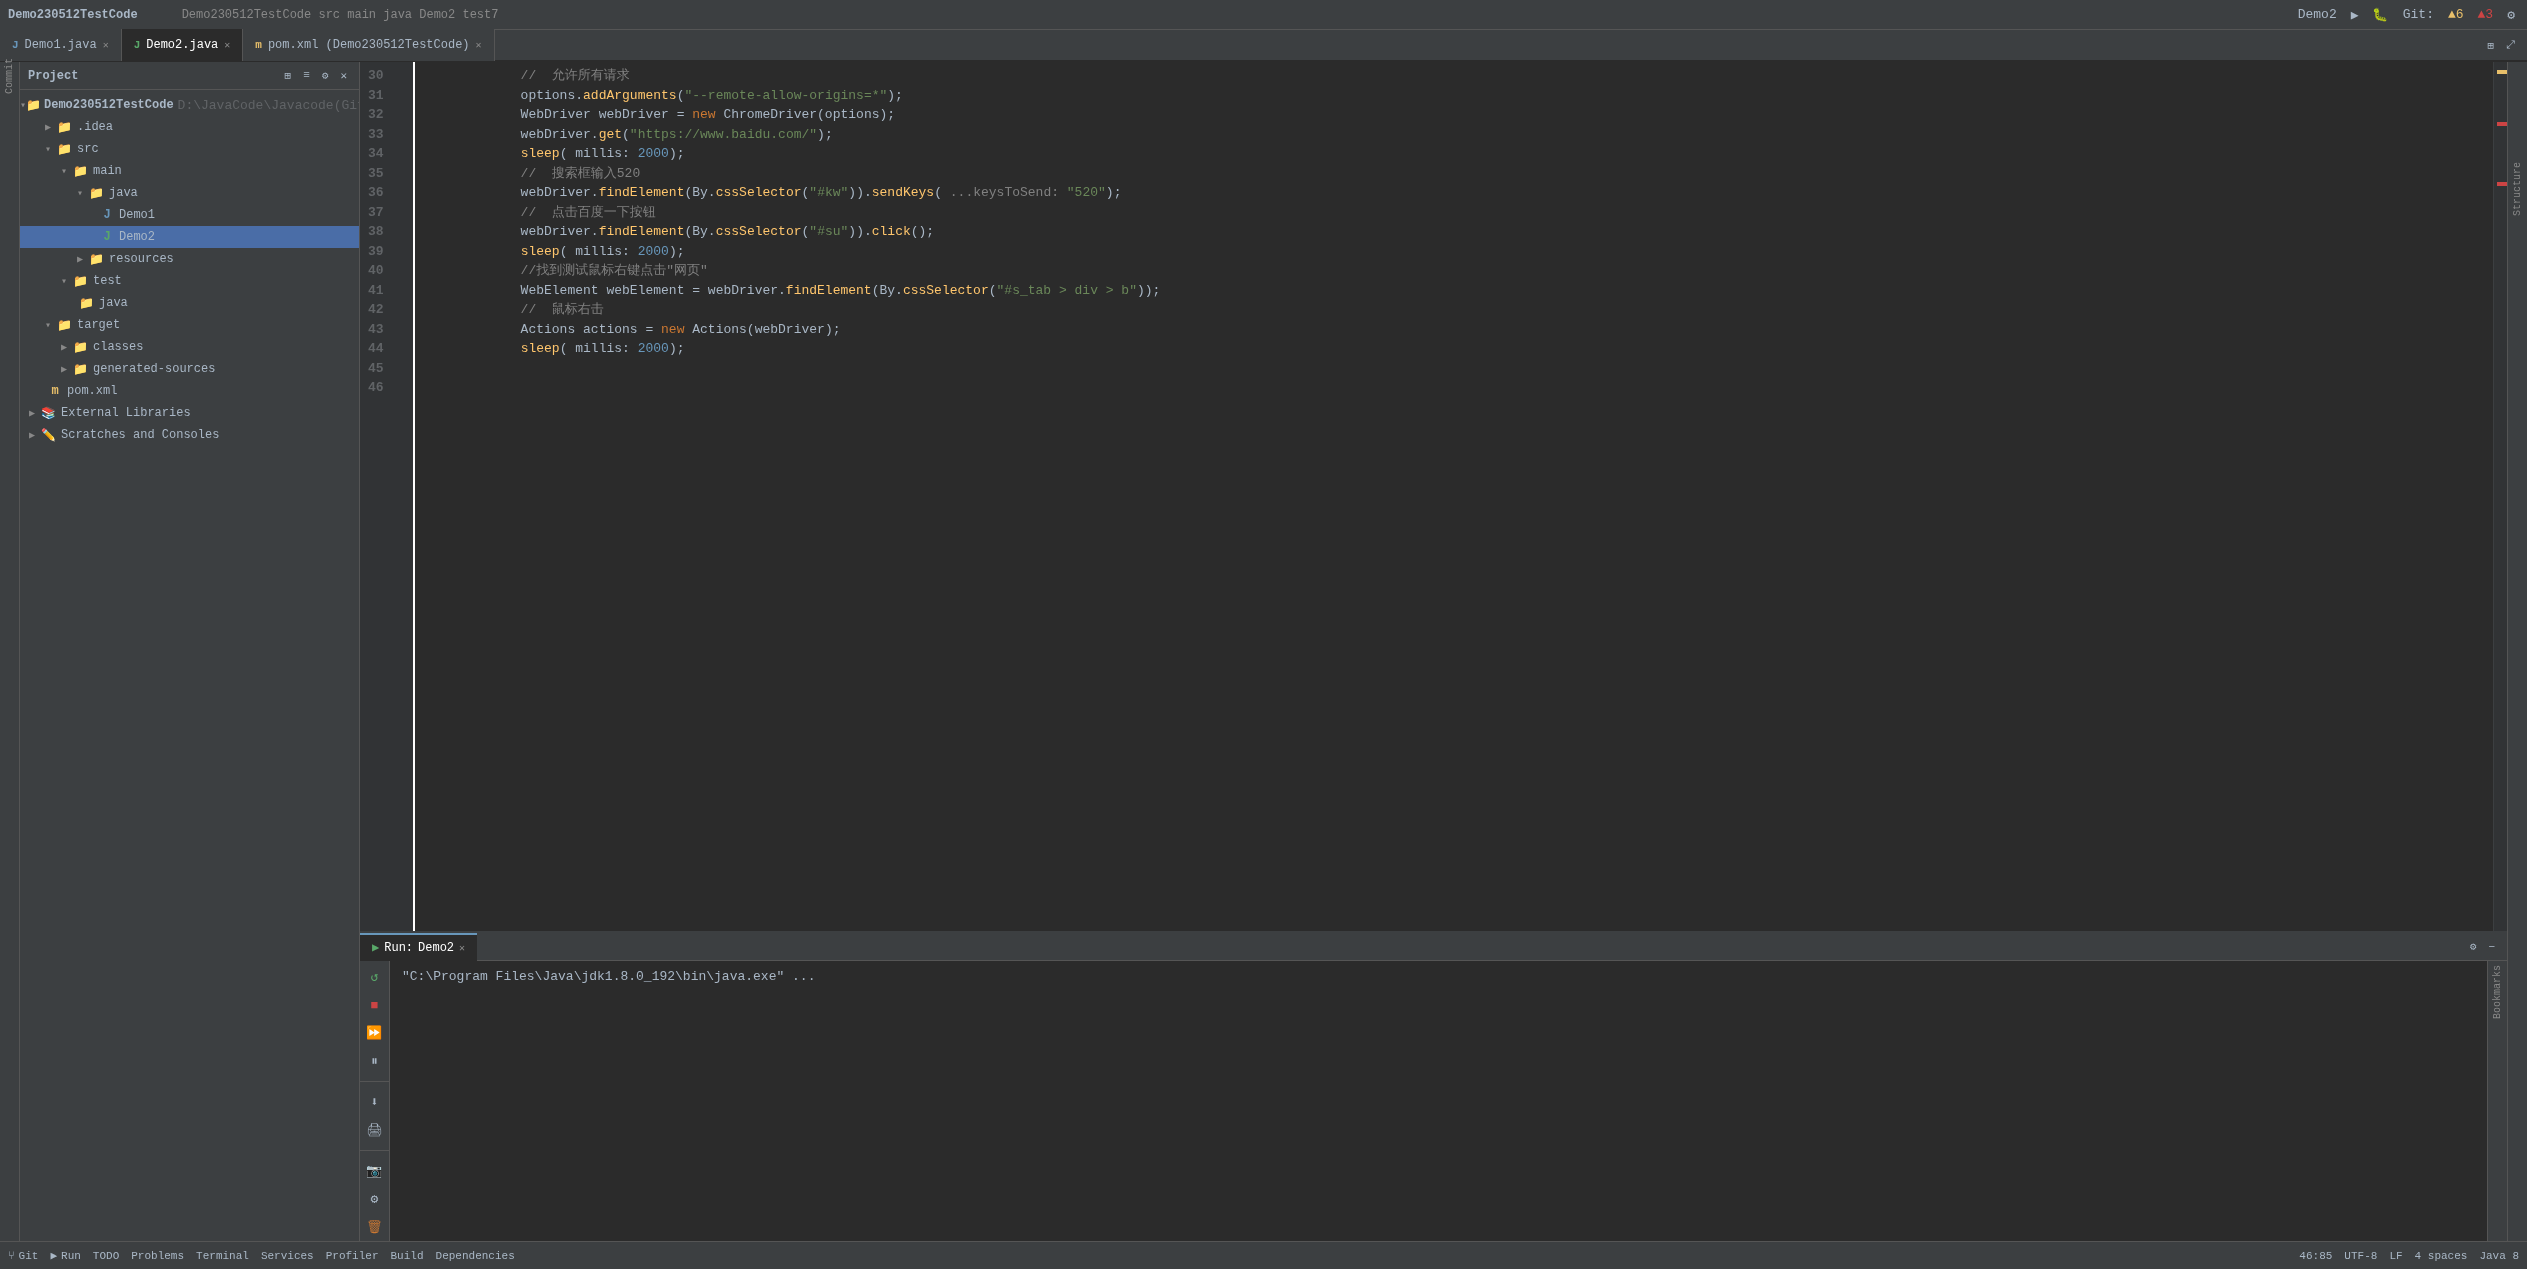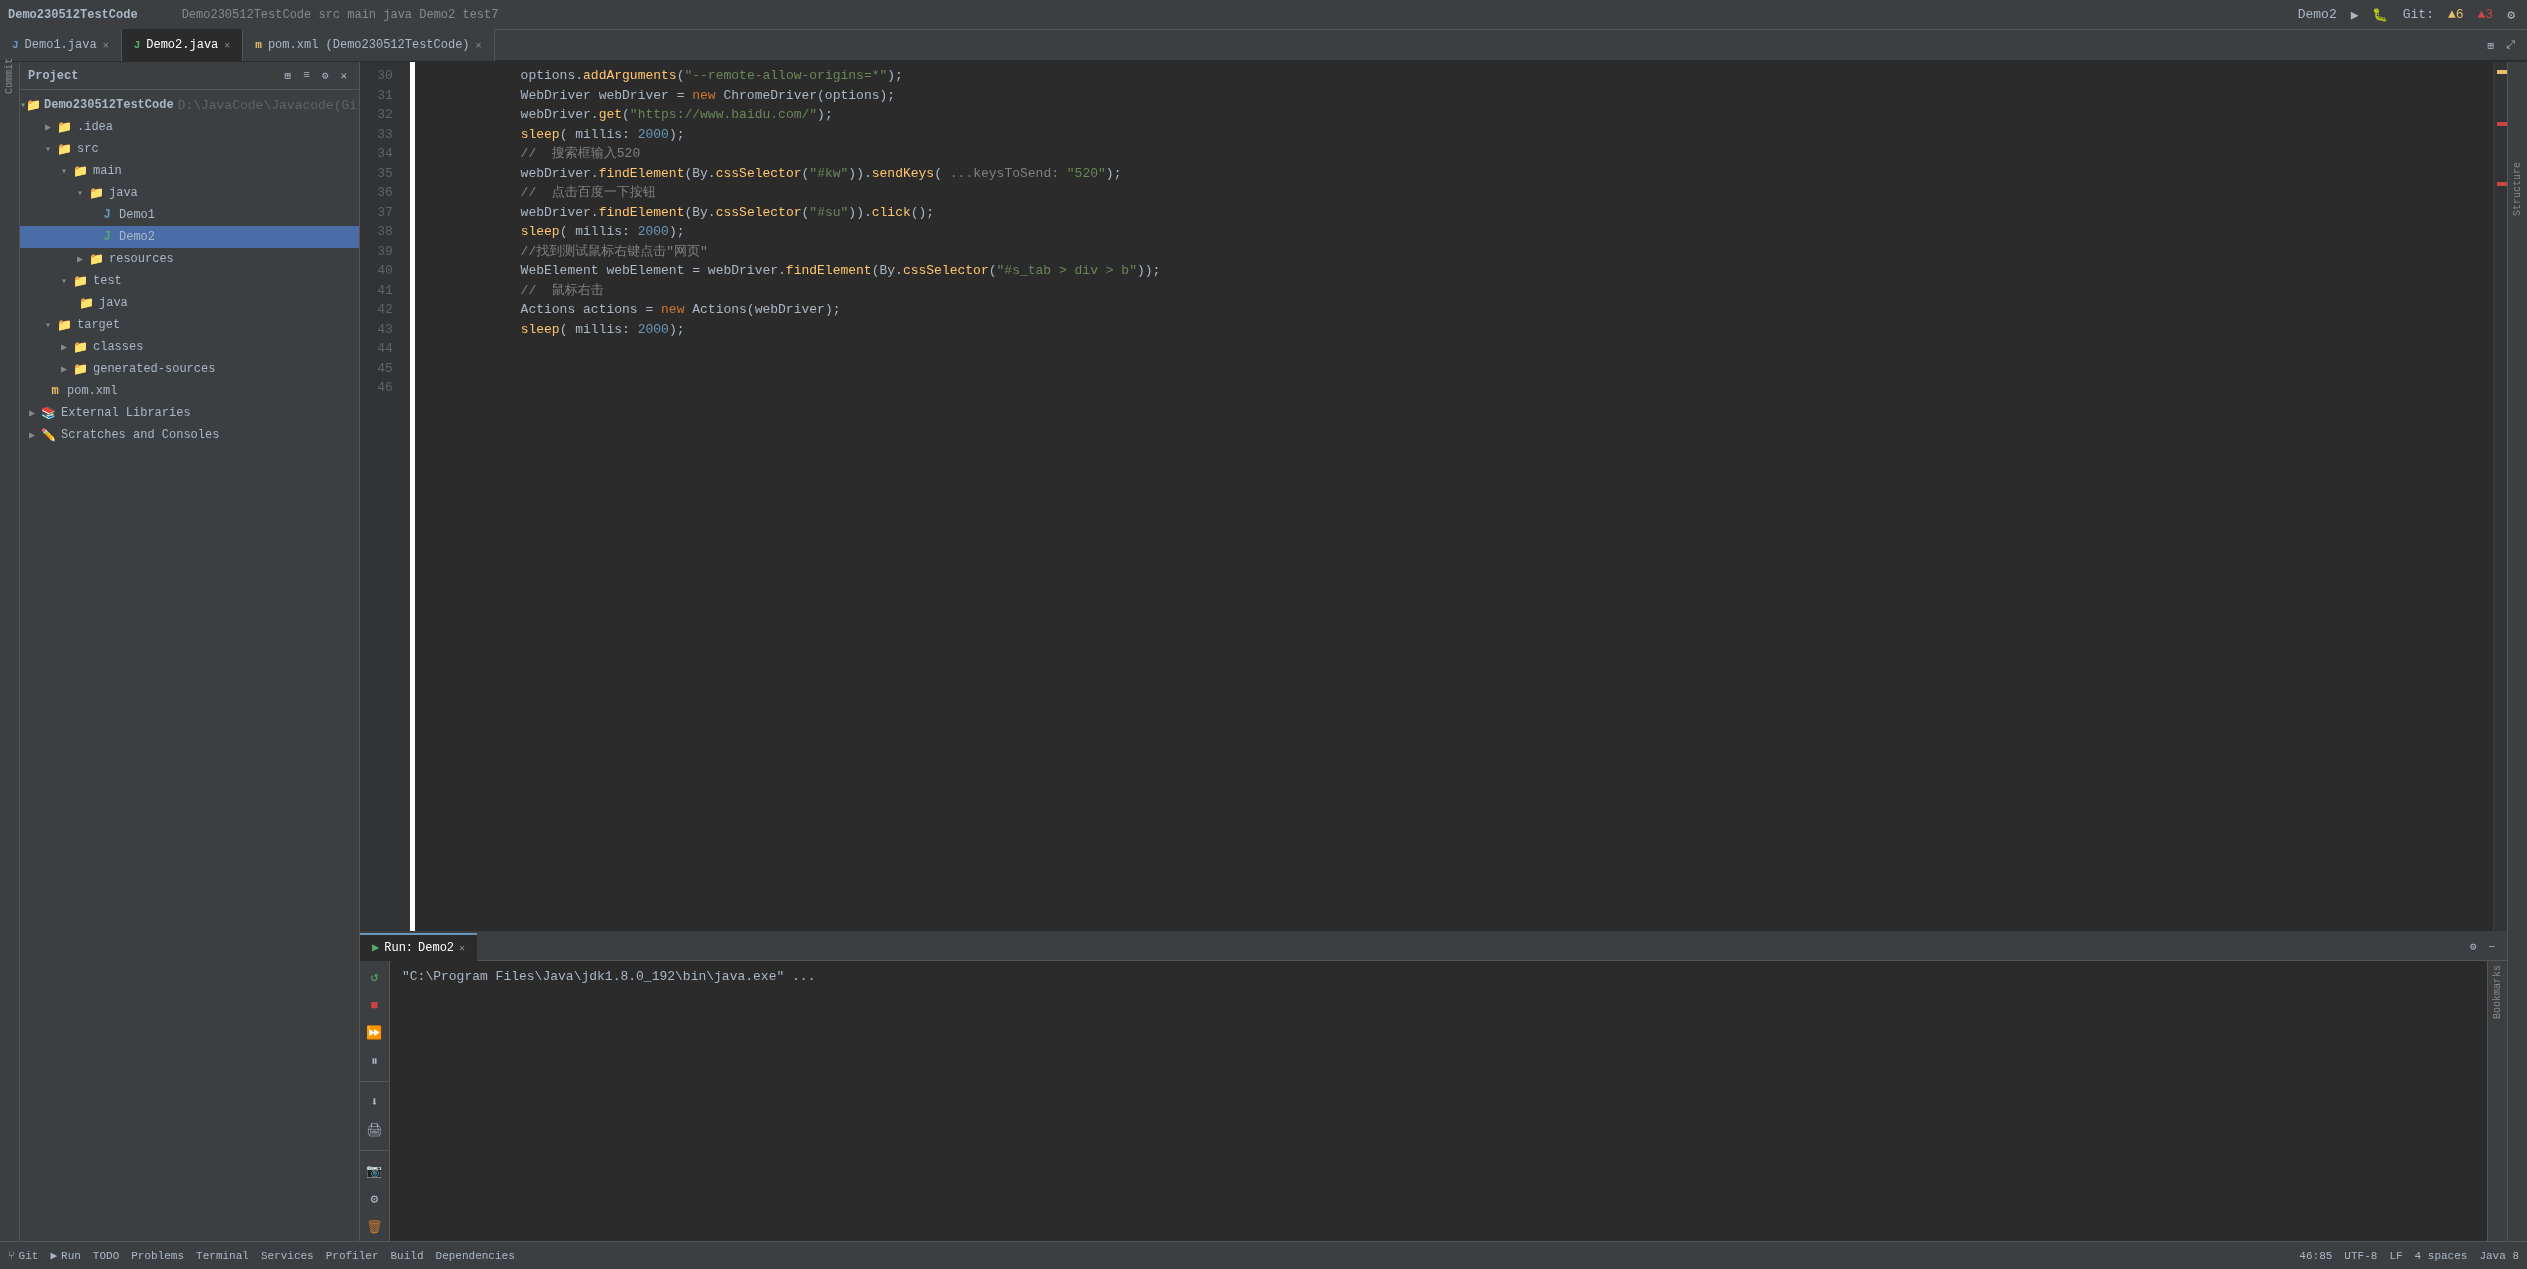--- a/index.html
+++ b/index.html
@@ -142,27 +142,28 @@
     }
     #code-container {
       flex: 1;
       overflow: auto;
       display: flex;
     }
     #line-numbers {
       width: 55px;
       background: #313335;
       padding: 0 8px;
-      text-align: center;
+      text-align: left;
       color: #606366;
       font-size: 13px;
       line-height: 1.5;
       user-select: none;
-      border-right: 5px solid #ffffff;
+      border-right: 2px solid #ffffff;
       padding-top: 4px;
+      font-weight: bold;
     }
     #code-content {
       flex: 1;
       padding: 4px 12px;
       line-height: 1.5;
       font-size: 13px;
       overflow: auto;
     }
     .code-line {
       display: block;
@@ -546,20 +547,21 @@
           <div>41</div>
           <div>42</div>
           <div>43</div>
           <div>44</div>
           <div>45</div>
           <div>46</div>
         </div>
         <div id="code-content">
 
 
+          <span class="code-line"><span class="cm">            //  允许所有请求</span></span>
 
           <span class="code-line"><span class="var">            options.</span><span class="fn">addArguments</span><span class="op">(</span><span class="str">"--remote-allow-origins=*"</span><span class="op">);</span></span>
 
           <span class="code-line"><span class="var">            WebDriver webDriver = </span><span class="kw">new</span><span class="var"> ChromeDriver(options);</span></span>
 
           <span class="code-line"><span class="var">            webDriver.</span><span class="fn">get</span><span class="op">(</span><span class="str">"https://www.baidu.com/"</span><span class="op">);</span></span>
 
           <span class="code-line"><span class="var">            </span><span class="fn it">sleep</span><span class="op">( </span><span class="param">millis</span><span class="op">: </span><span class="num">2000</span><span class="op">);</span></span>
 
           <span class="code-line"><span class="cm">            //  搜索框输入520</span></span>

